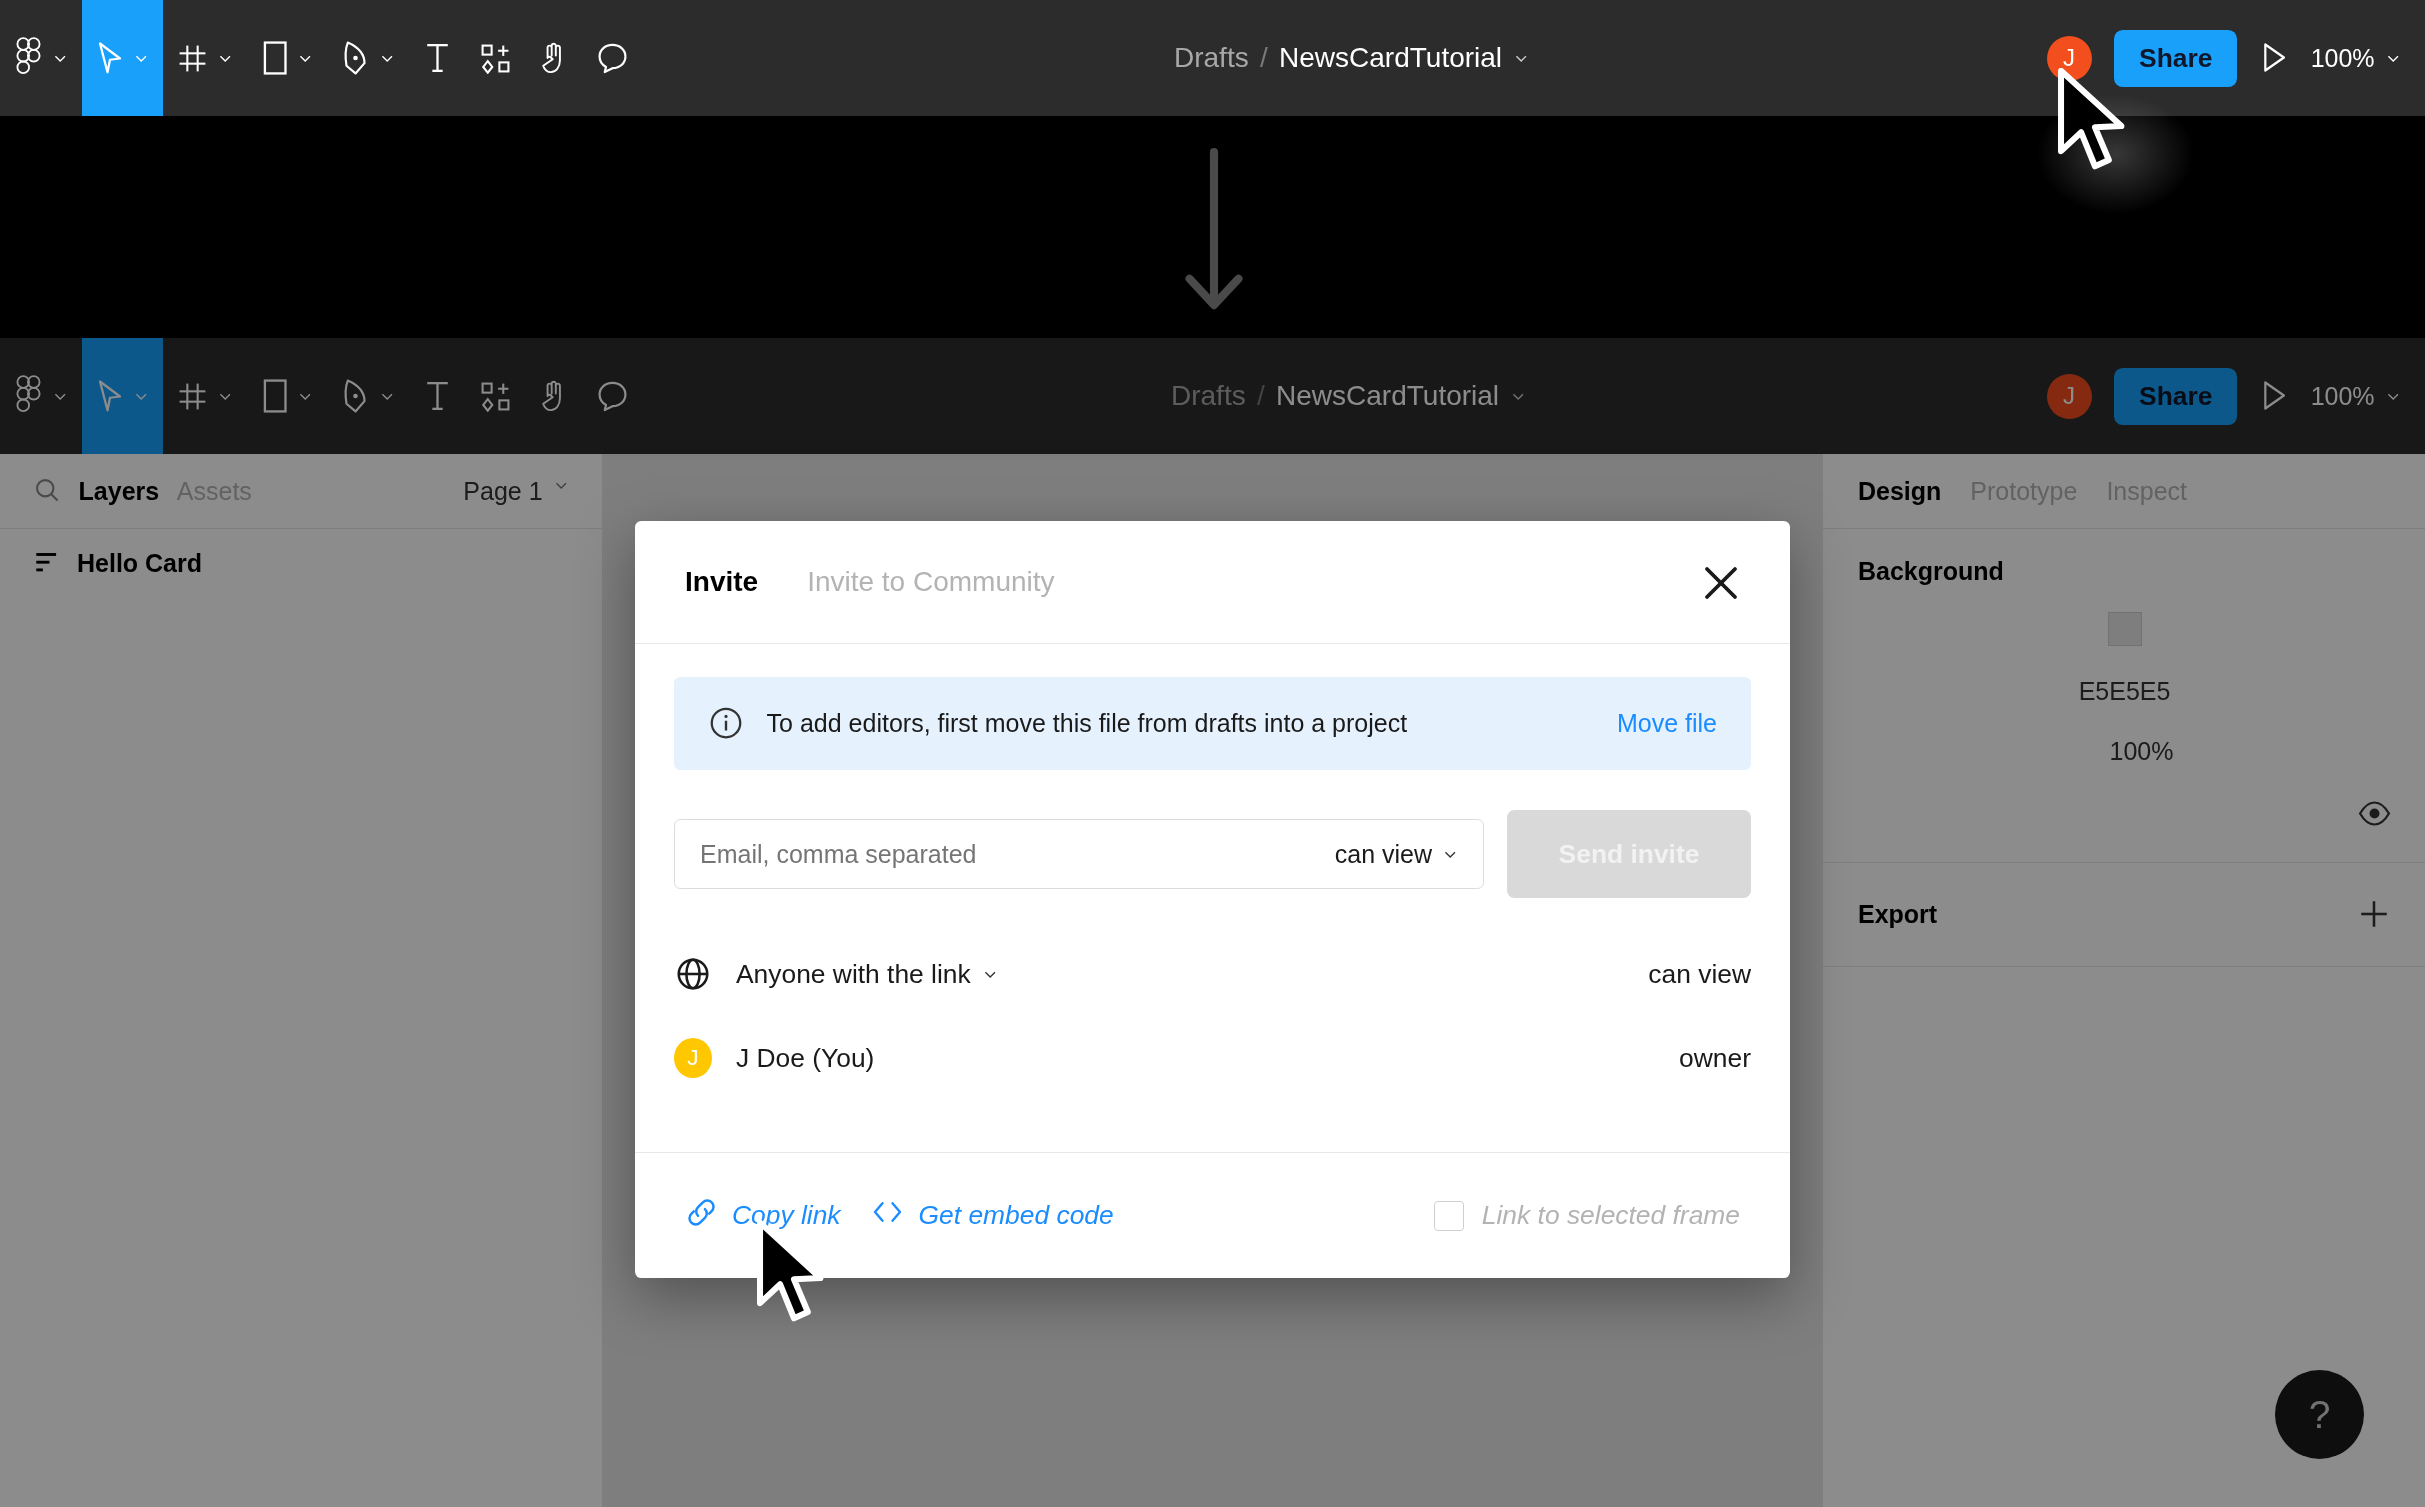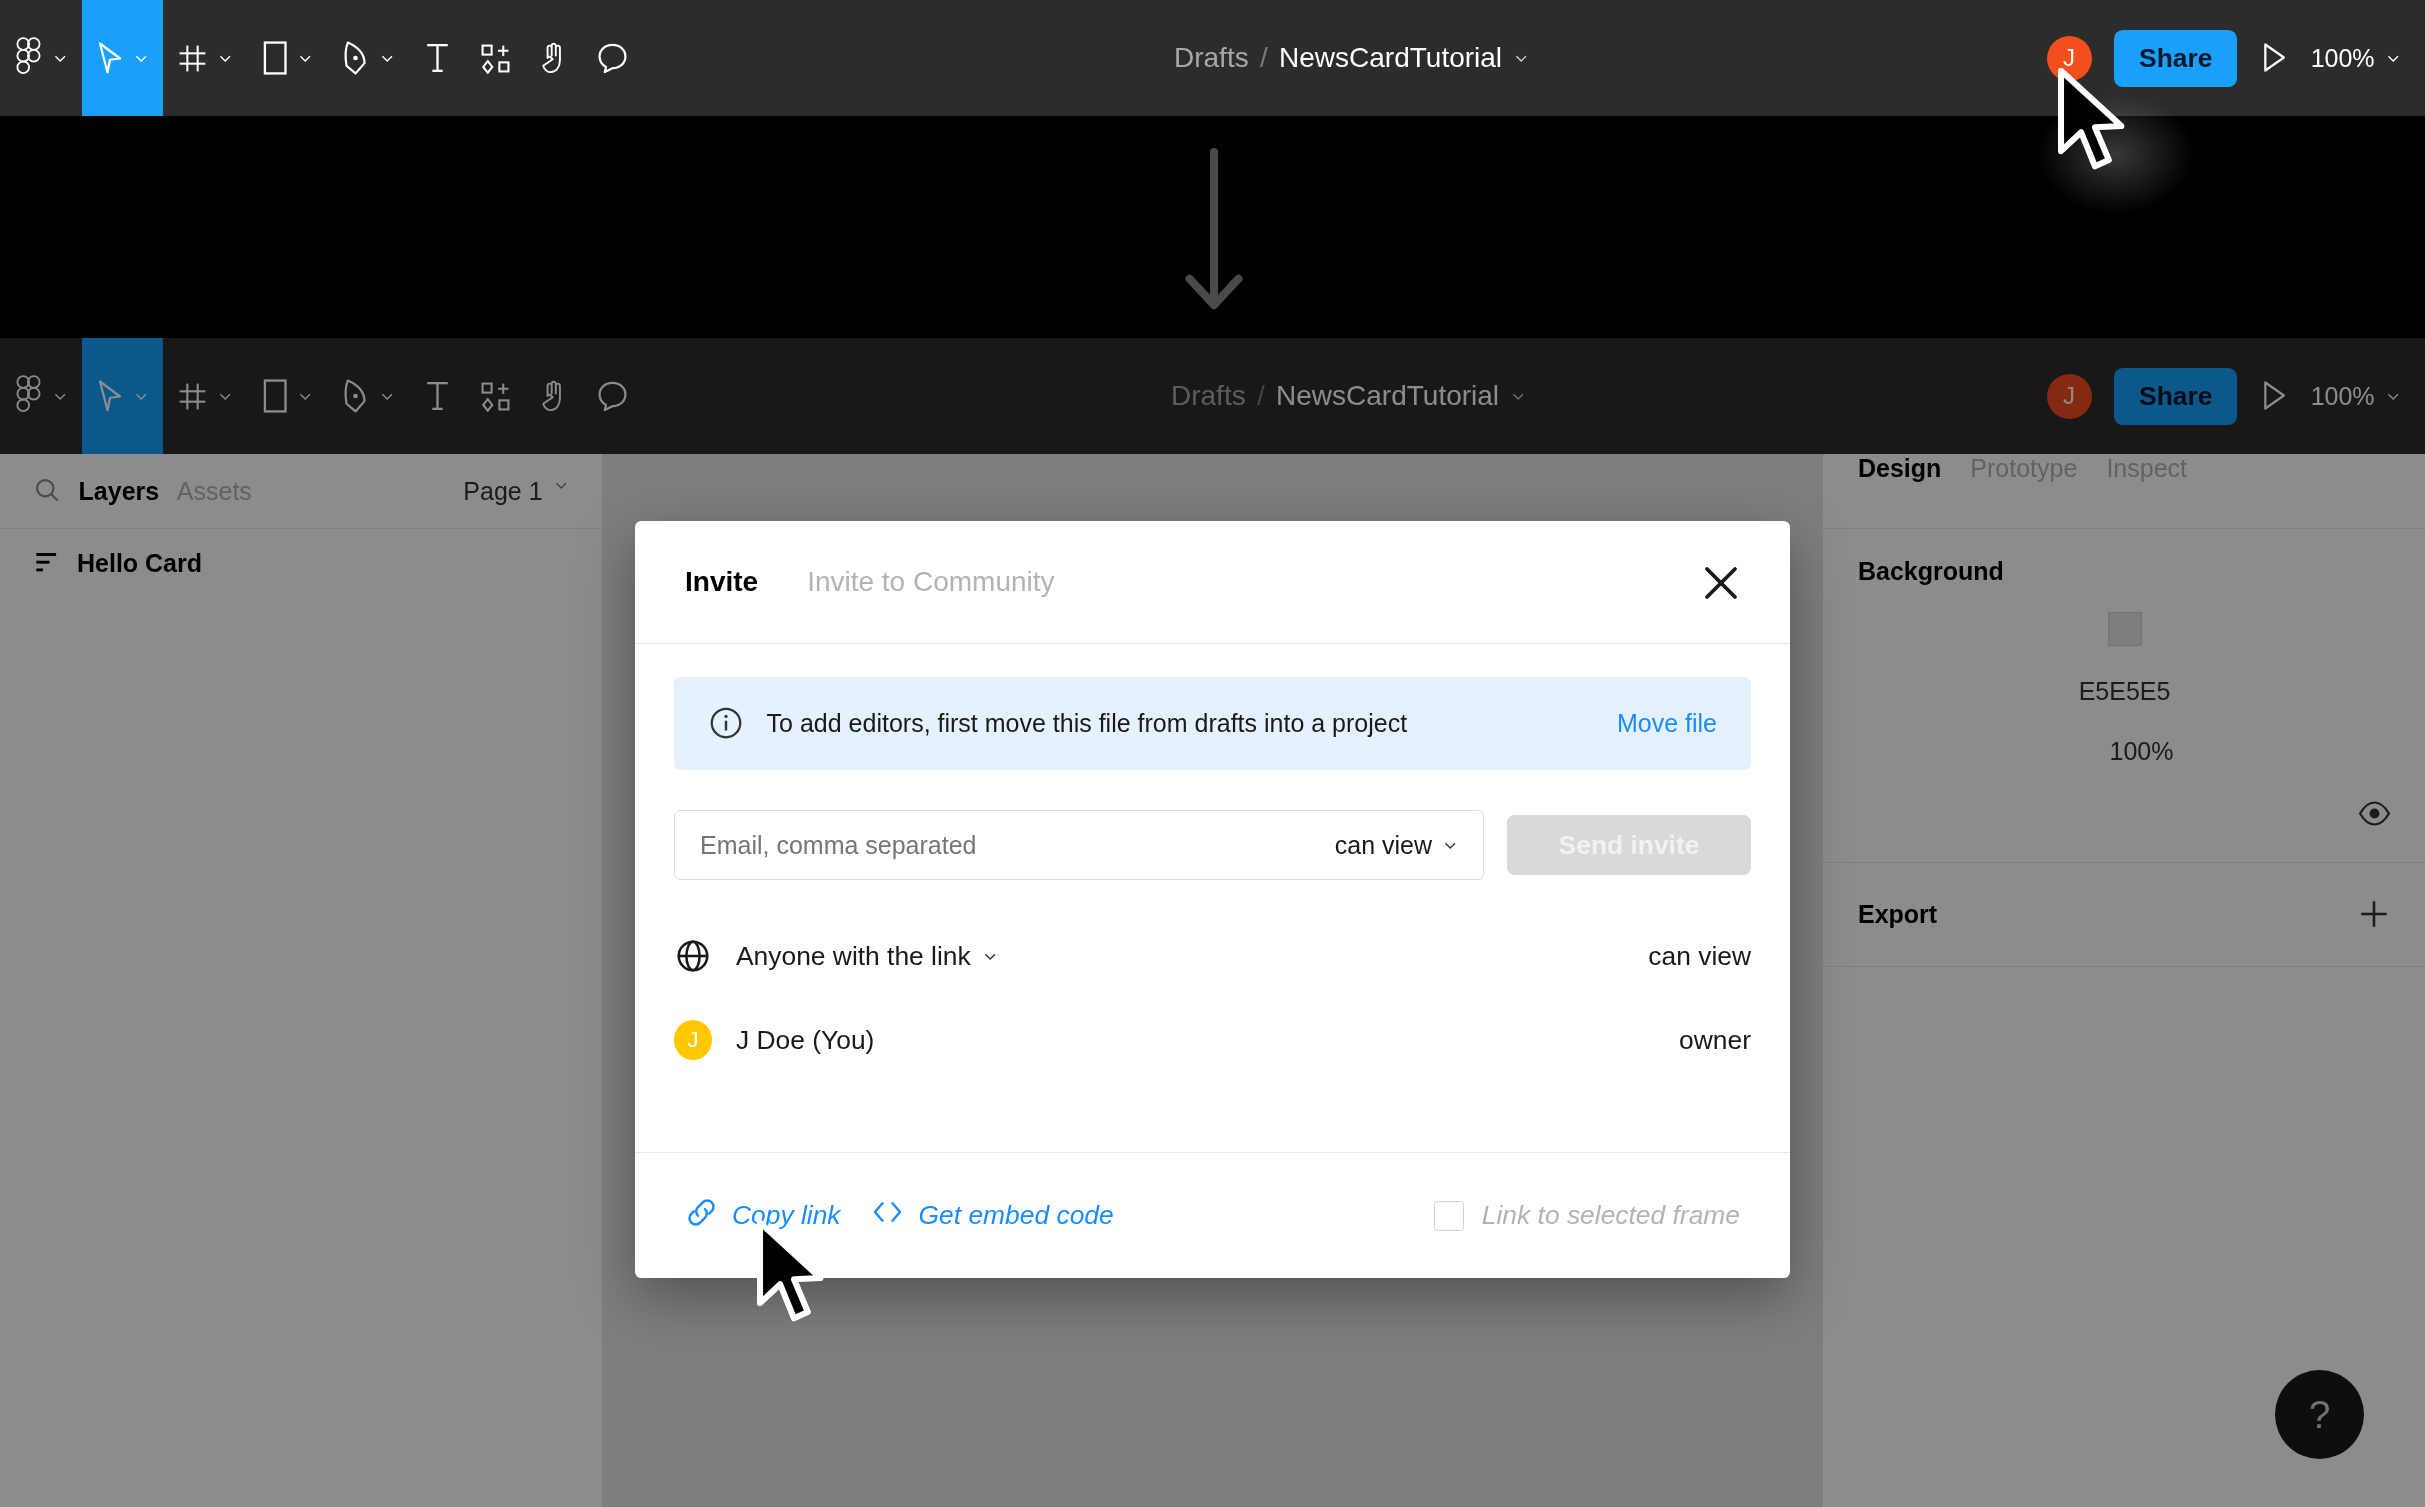--- a/index.html
+++ b/index.html
@@ -79,21 +79,21 @@
   .canvas {
     position: absolute; left: 603px; top: 0; width: 1219px; height: 1054px;
     background: #e5e5e5;
   }
 
   .right-panel {
     position: absolute; right: 0; top: 0; width: 604px; height: 1054px;
     background: #fff; border-left: 0.6px solid #e5e5e5;
   }
   .rp-tabs {
-    height: 75px; display:flex; gap: 29px;
+    height: 75px; display:flex; align-items:center; gap: 29px;
     padding: 0 35px; border-bottom: 0.6px solid #e5e5e5;
   }
   .rp-tab { font-size: 25px; color: #b3b3b3; }
   .rp-tab.sel { color: #000; font-weight: 700; }
   .rp-section { border-bottom: 0.6px solid #e5e5e5; padding: 28px 35px 30px; }
   .rp-title { font-size: 25px; font-weight: 700; color: #000; margin-bottom: 26.4px; }
   .rp-row { display: flex; align-items: center; gap: 31px; flex-direction: column; }
   .swatch { width: 34px; height: 34px; background: #e5e5e5; border: 0.6px solid #d0d0d0; }
   .rp-val { font-size: 25px; color: #333; }
   .rp-pct { font-size: 25px; color: #333; margin-left: 34px; }
@@ -144,21 +144,21 @@
   .banner-link { margin-left: auto; font-size: 25px; color: #1a8cff; cursor: pointer; }
 
   .invite-row { display: flex; align-items: center; gap: 22.6px; margin-bottom: 34px; }
   .email-field {
     flex: 1 1 auto; height: 70px; border: 0.6px solid #dcdcdc; border-radius: 6.3px;
     display:flex; align-items:center; padding: 0 25px;
   }
   .email-ph { font-size: 25px; color: #b3b3b3; flex: 1 1 auto; }
   .perm-select { font-size: 25px; color: #1a1a1a; display:flex; align-items:center; gap: 10px; cursor:pointer;}
   .send-btn {
-    width: 244px; height: 60px; border: none; border-radius: 7.5px;
+    width: 244px; height: 88px; border: none; border-radius: 7.5px;
     background: #d9d9d9; color: #f2f2f2; font-size: 26.4px; font-family: inherit;
     font-weight: 600; cursor: default;
   }
 
   .share-row { display:flex; align-items:center; height: 84px; gap: 24px; }
   .share-row .icon-wrap { width: 38px; display:flex; justify-content:center; }
   .share-label { font-size: 26.4px; color: #1a1a1a; display:flex; align-items:center; gap:11.3px; cursor:pointer; }
   .share-right { margin-left: auto; font-size: 26.4px; color: #1a1a1a; }
   .av-yellow {
     width: 40px; height: 40px; border-radius: 50%; background: #ffc700;

